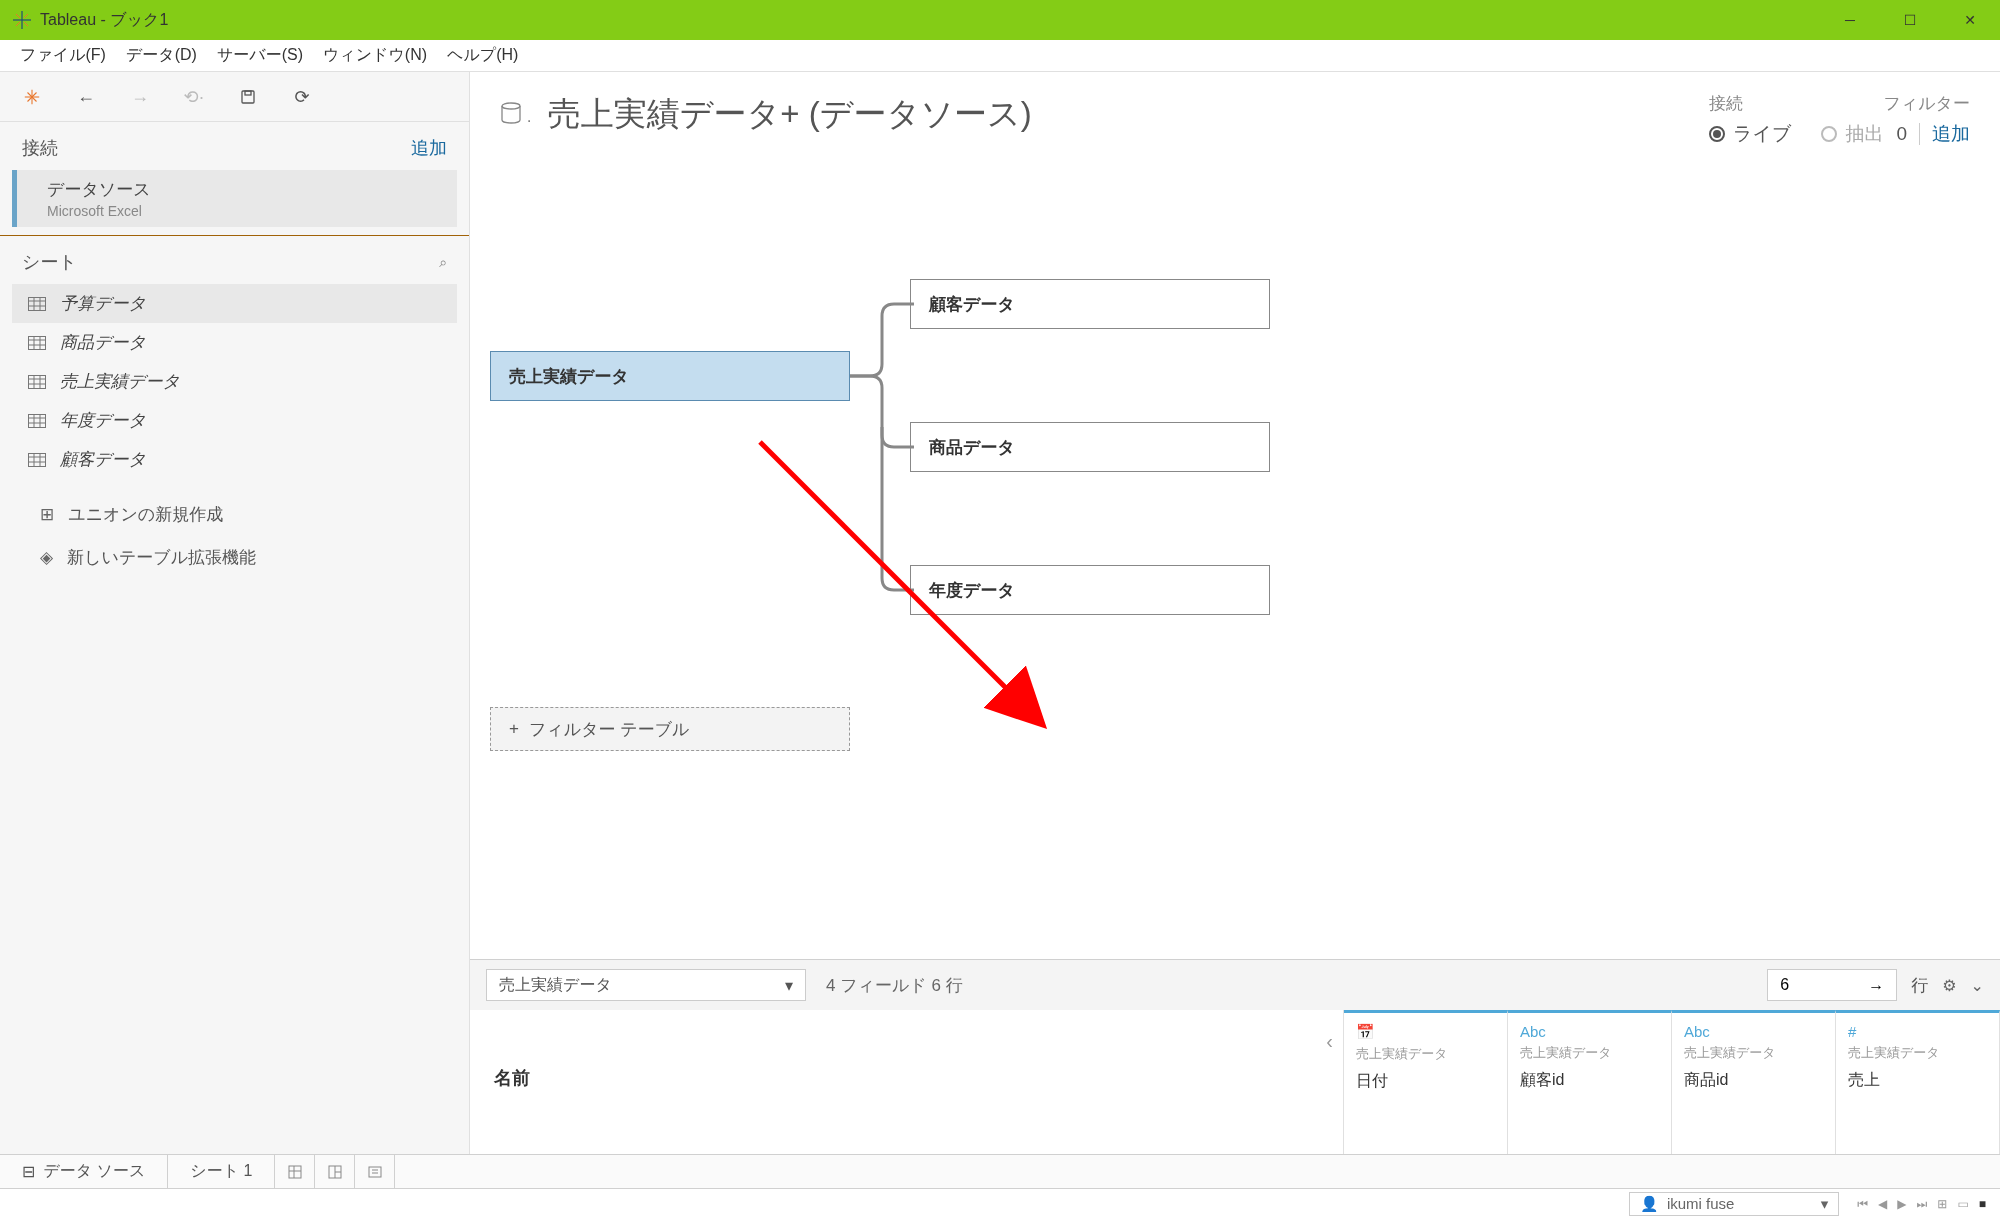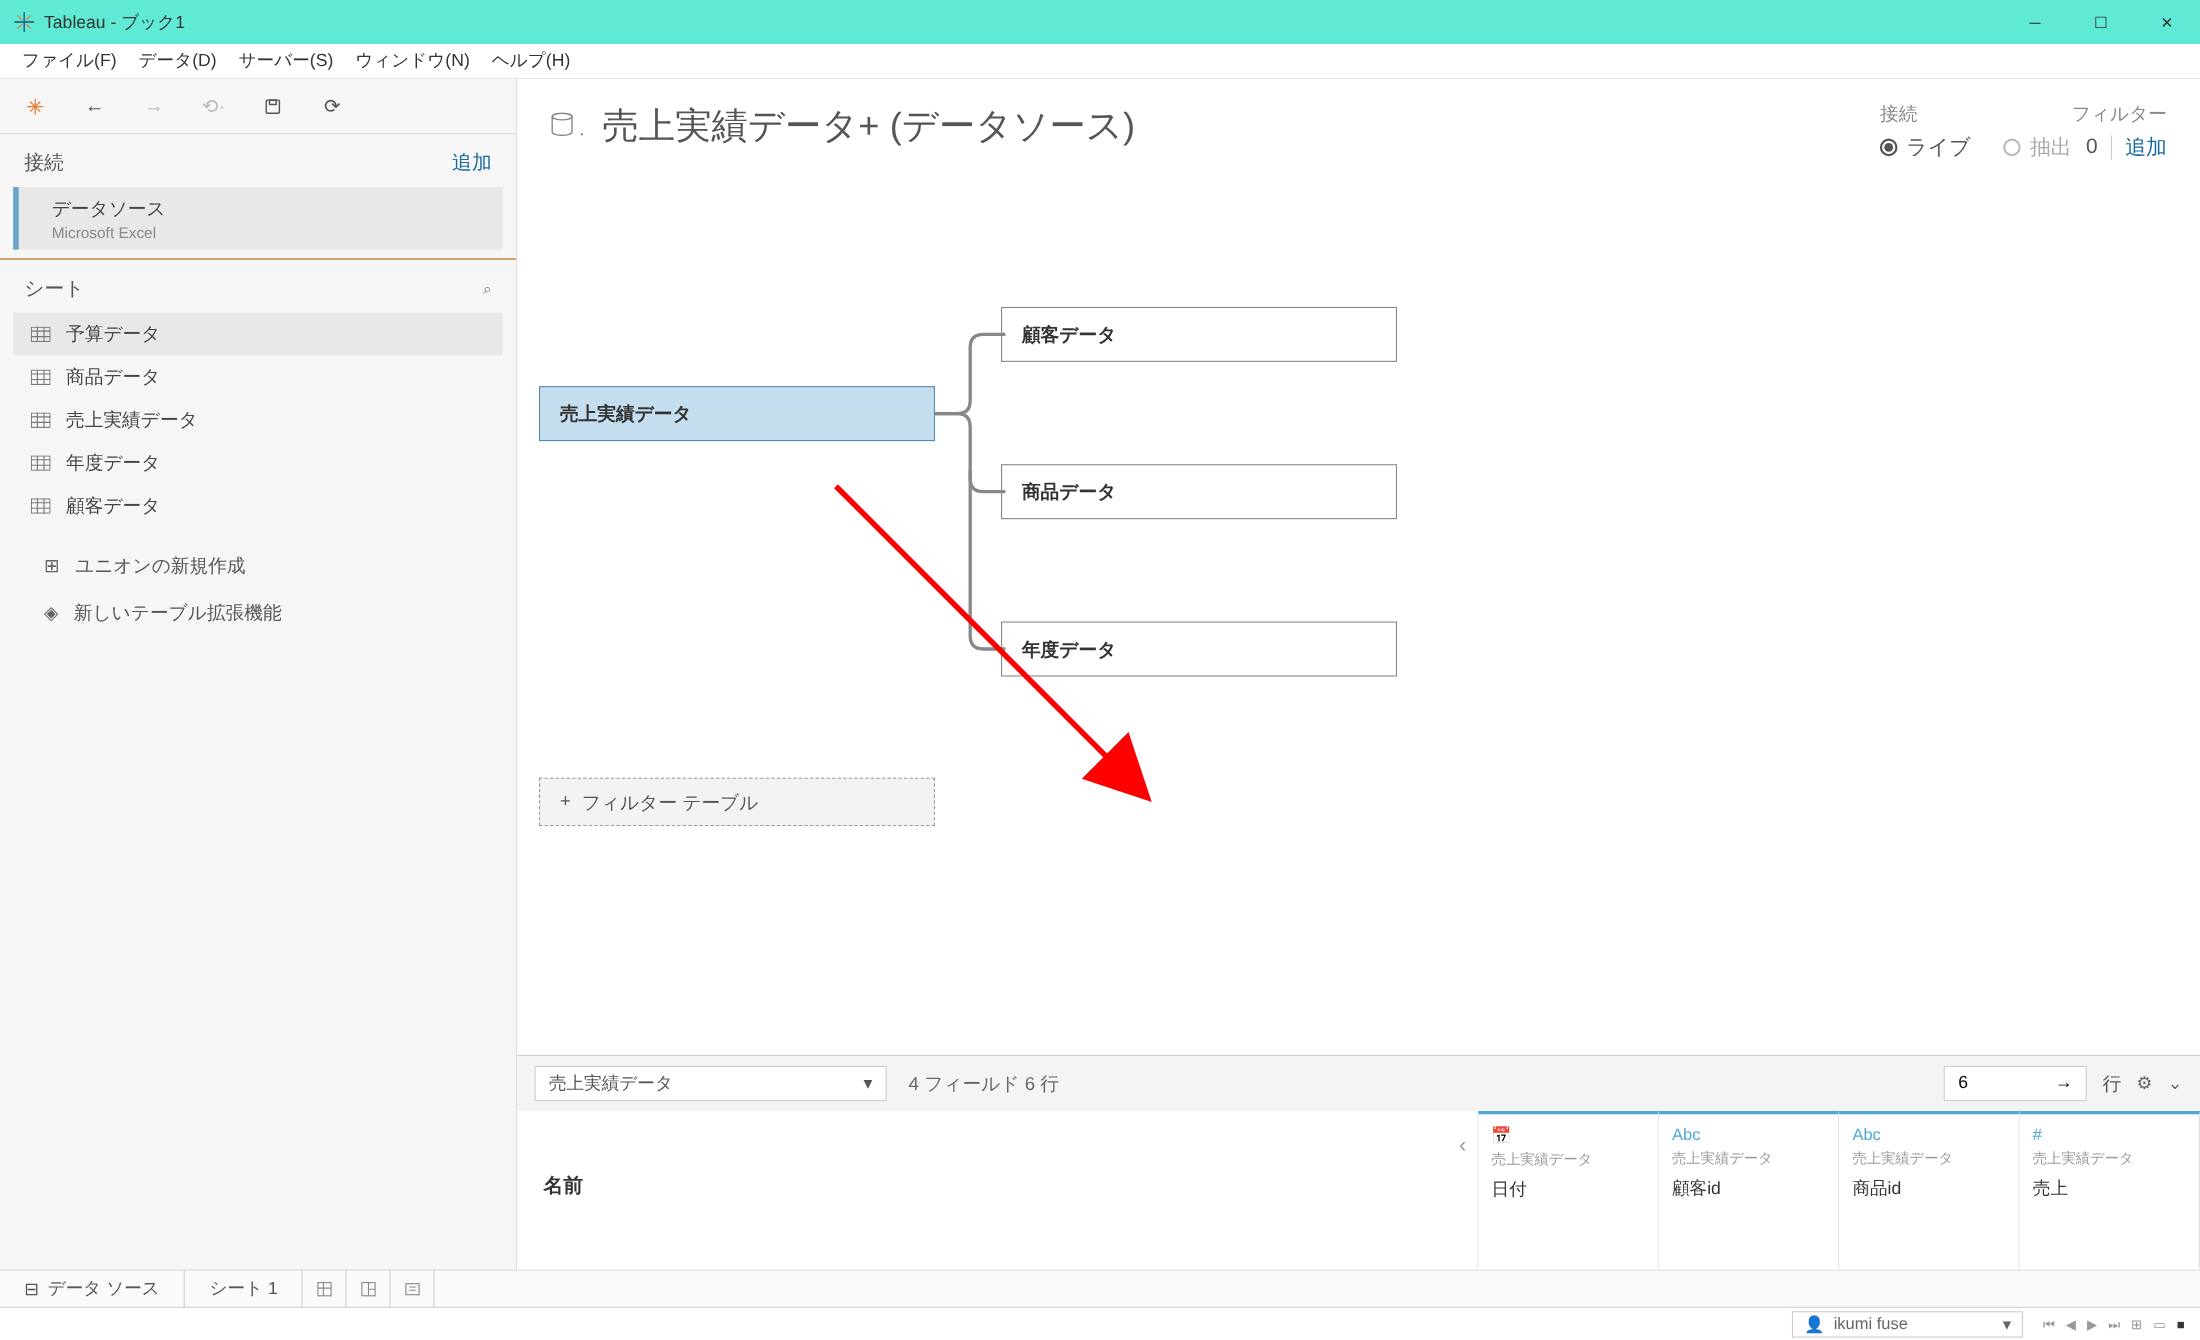--- a/index.html
+++ b/index.html
@@ -1,19 +1,19 @@
 <!DOCTYPE html>
 <html><head>
 <meta charset="utf-8">
 <style>
 * { margin: 0; padding: 0; box-sizing: border-box; font-family: "Segoe UI", "Meiryo", sans-serif; }
 body { background: #fff; width: 2000px; height: 1218px; overflow: hidden; position: relative; }
 
 
-.title-bar { height: 40px; display: flex; align-items: center; padding: 3px 12px; background: #5eead4; }
+.title-bar { height: 40px; display: flex; align-items: center; padding: 3px 12px; background: #84cc16; }
 .title-bar .logo { width: 20px; height: 20px; margin-right: 8px; }
 .title-bar .title { font-size: 16px; color: #333; }
 .win-controls { position: absolute; right: 0; top: 0; display: flex; }
 .win-btn { width: 60px; height: 40px; display: flex; align-items: center; justify-content: center; font-size: 14px; color: #333; }
 
 
 .menu-bar { height: 32px; display: flex; align-items: center; padding: 0 10px; border-bottom: 1px solid #e0e0e0; }
 .menu-item { padding: 4px 10px; font-size: 16px; color: #333; }
 
 
@@ -29,21 +29,21 @@
 .sb-add { color: #1a699e; font-size: 18px; }
 
 .conn-item { background: #e8e8e8; border-left: 5px solid #6aa4c8; padding: 8px 20px 8px 30px; margin: 0 12px 8px; }
 .conn-name { font-size: 17px; color: #444; }
 .conn-type { font-size: 14px; color: #888; margin-top: 2px; }
 
 .sheet-hdr { display: flex; align-items: center; justify-content: space-between; padding: 14px 22px 10px; font-size: 18px; color: #555; border-top: 1px solid #a16207; }
 .sheet-search { color: #888; font-size: 14px; }
 
 .sheet-list { padding: 0 12px; }
-.sheet-item { display: flex; align-items: center; padding: 8px 16px; font-size: 17px; color: #444; }
+.sheet-item { display: flex; align-items: center; padding: 8px 16px; font-size: 17px; color: #444; font-style: italic; }
 .sheet-item.sel { background: #e8e8e8; }
 .sheet-icon { width: 18px; height: 14px; margin-right: 14px; flex-shrink: 0; }
 .sheet-icon svg { display: block; }
 .union-item { display: flex; align-items: center; padding: 10px 28px; font-size: 17px; color: #555; }
 .union-icon { margin-right: 14px; color: #666; }
 
 
 .canvas-area { flex: 1; display: flex; flex-direction: column; background: #fff; }
 .ds-header { display: flex; align-items: flex-start; padding: 20px 30px 10px; }
 .ds-cyl { margin-right: 16px; margin-top: 10px; color: #777; }

